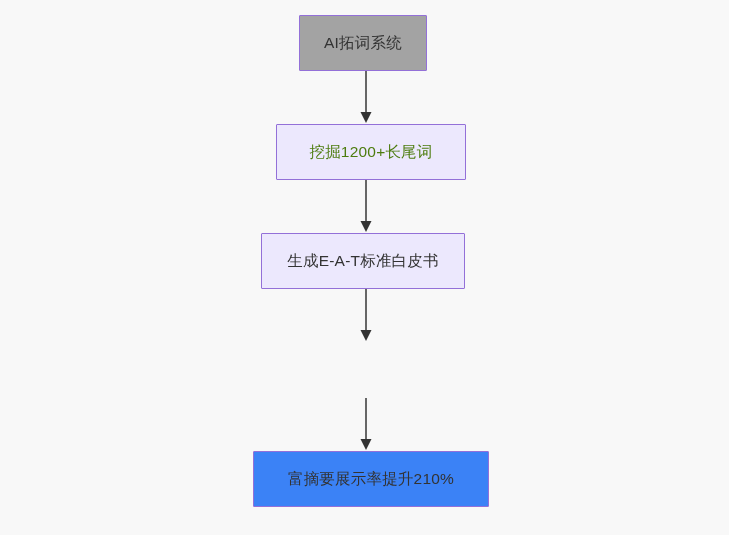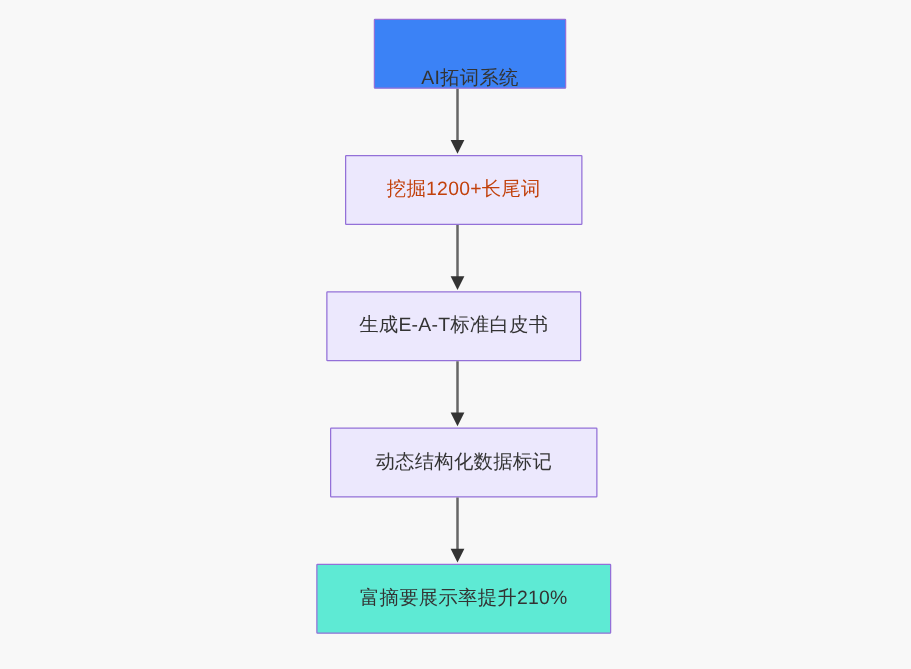--- a/index.html
+++ b/index.html
@@ -42,33 +42,30 @@
   .edge svg {
     display: block;
     overflow: visible;
   }
 </style>
 </head>
 <body style="background: rgb(248, 248, 248);">
 
 <div id="flowchart">
 
-  <div class="node" style="left: 299px; top: 15px; width: 154px; height: 56px; background: #3b82f6; border-color: rgb(147, 112, 216); align-items: flex-end;">
+  <div class="node" style="left: 299px; top: 15px; width: 128px; height: 56px; background: #a3a3a3; border-color: rgb(147, 112, 216);">
     <span class="node-label" style="color: rgb(51, 51, 51);">AI拓词系统</span>
   </div>
   <div class="node" style="left: 276px; top: 124px; width: 190px; height: 56px; background: rgb(236, 232, 253); border-color: rgb(147, 112, 216);">
-    <span class="node-label" style="color: #c2410c;">挖掘1200+长尾词</span>
+    <span class="node-label" style="color: #4d7c0f;">挖掘1200+长尾词</span>
   </div>
   <div class="node" style="left: 261px; top: 233px; width: 204px; height: 56px; background: rgb(236, 232, 253); border-color: rgb(147, 112, 216);">
     <span class="node-label" style="color: rgb(51, 51, 51);">生成E-A-T标准白皮书</span>
   </div>
-  <div class="node" style="left: 264px; top: 342px; width: 214px; height: 56px; background: rgb(236, 232, 253); border-color: rgb(147, 112, 216);">
-    <span class="node-label" style="color: rgb(51, 51, 51);">动态结构化数据标记</span>
-  </div>
-  <div class="node" style="left: 253px; top: 451px; width: 236px; height: 56px; background: #5eead4; border-color: rgb(147, 112, 216);">
+  <div class="node" style="left: 253px; top: 451px; width: 236px; height: 56px; background: #3b82f6; border-color: rgb(147, 112, 216);">
     <span class="node-label" style="color: rgb(51, 51, 51);">富摘要展示率提升210%</span>
   </div>
 
   <div class="edge" style="left: 359px; top: 71px;">
     <svg width="14" height="53" viewBox="0 0 14 53">
       <line x1="7" y1="0" x2="7" y2="43" stroke-width="2" stroke="#666666"></line>
       <polygon points="7,52 1.5,41 12.5,41" fill="#333333"></polygon>
     </svg>
   </div>
   <div class="edge" style="left: 359px; top: 180px;">

